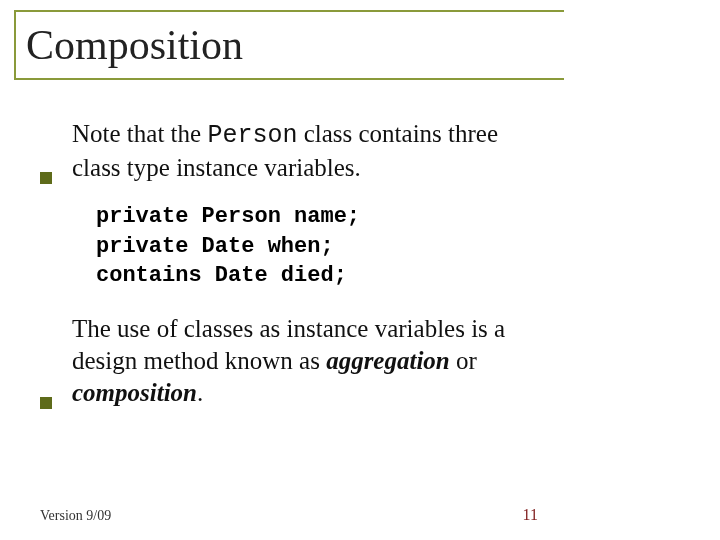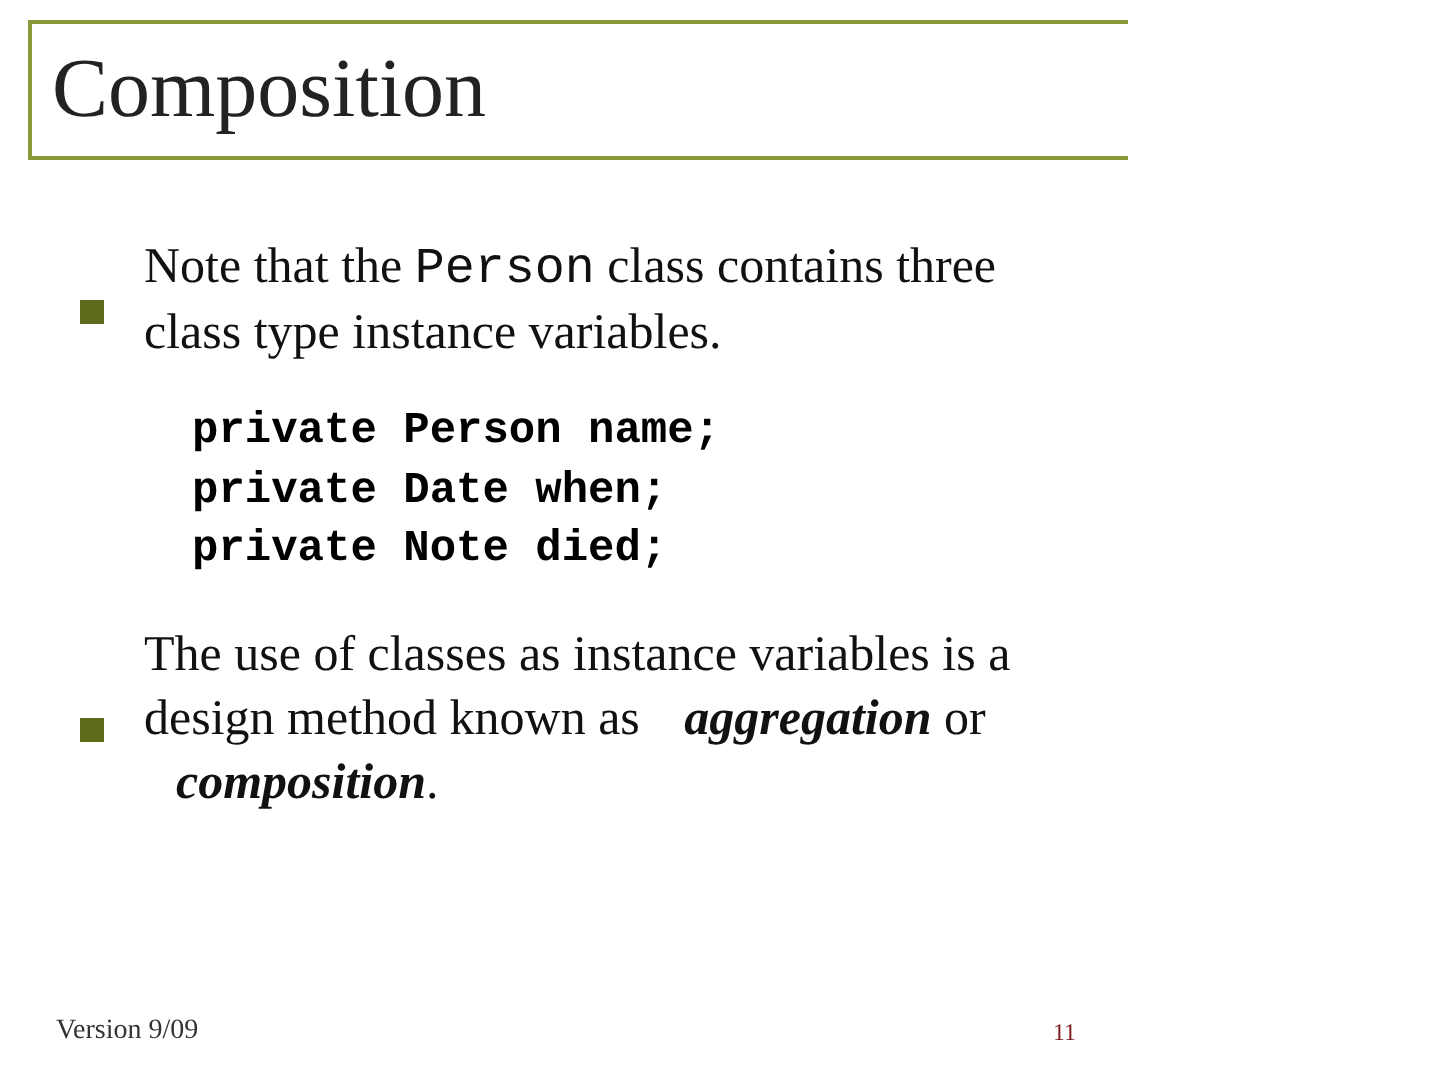--- a/index.html
+++ b/index.html
@@ -40,21 +40,21 @@
   }
   .content {
     position: absolute;
     left: 40px;
     right: 40px;
     top: 118px;
     bottom: 60px;
   }
   .bullet-row {
     display: flex;
-    align-items: center;
+    align-items: flex-end;
     margin-bottom: 18px;
   }
   .bullet-row.spaced {
     margin-top: 22px;
   }
   .bullet-mark {
     flex: 0 0 auto;
     width: 12px;
     height: 12px;
     background: #5e6b1a;
@@ -78,34 +78,33 @@
     white-space: pre;
     margin-left: 56px;
     margin-top: 6px;
     margin-bottom: 10px;
     color: #000;
     font-weight: bold;
   }
   .em-term {
     font-weight: bold;
     font-style: italic;
-    margin-left: 16px;
   }
   .footer-left {
     position: absolute;
-    left: 28px;
+    left: 40px;
     bottom: 16px;
     font-size: 14px;
     color: #333;
   }
   .footer-right {
     position: absolute;
     right: 40px;
     bottom: 16px;
-    font-size: 12px;
+    font-size: 16px;
     color: #7f1d1d;
   }
 </style>
 </head>
 <body>
 
 <div class="slide">
 
   <div class="title-wrap">
     <div class="title">Composition</div>
@@ -115,21 +114,21 @@
 
     <div class="bullet-row">
       <div class="bullet-mark"></div>
       <div class="bullet-text">
         <span>Note that the </span><span class="code-inline">Person</span><span> class contains three class type instance variables.</span>
       </div>
     </div>
 
     <div class="code-block"><span>private Person name;</span>
 <span>private Date when;</span>
-<span>private Note died;</span></div>
+<span>contains Date died;</span></div>
 
     <div class="bullet-row spaced">
       <div class="bullet-mark"></div>
       <div class="bullet-text">
         <span>The use of classes as instance variables is a design method known as </span><span class="em-term">aggregation</span><span> or </span><span class="em-term">composition</span><span>.</span>
       </div>
     </div>
 
 
   </div>

